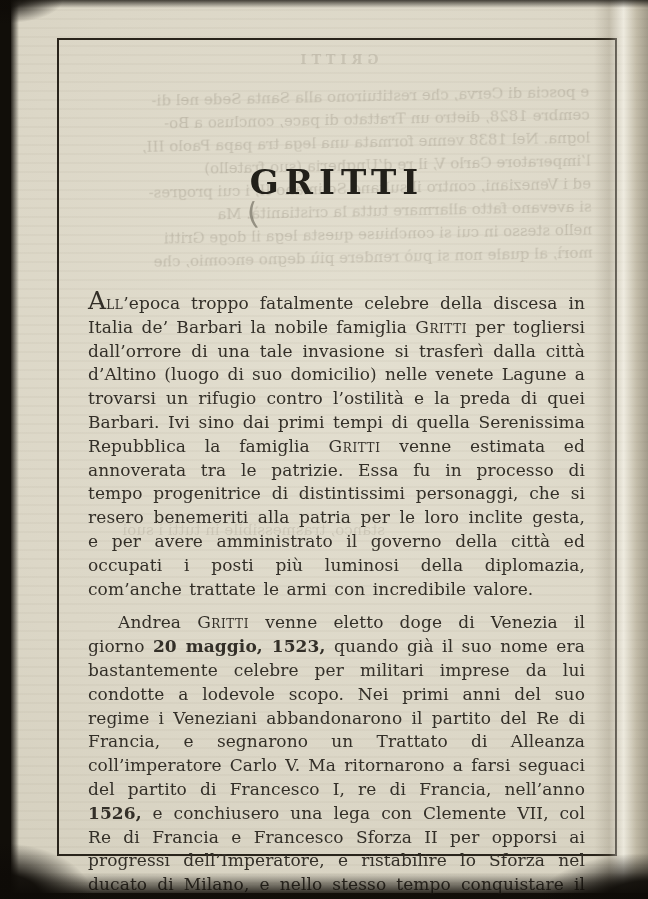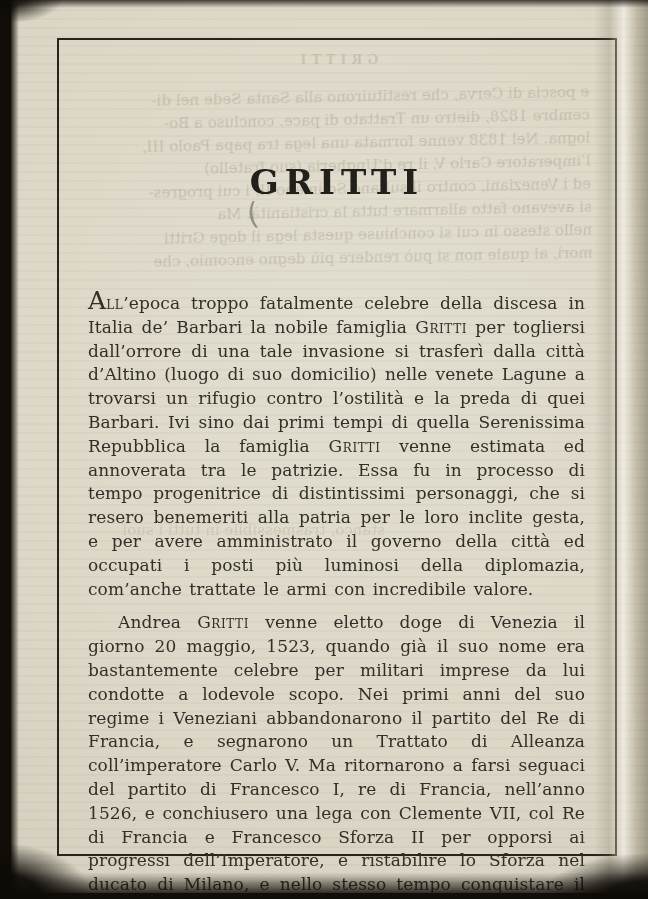--- a/index.html
+++ b/index.html
@@ -37,21 +37,21 @@
     font-size:30px; color:#6e6a5d; opacity:0.65; transform:rotate(-7deg);
     font-family:"DejaVu Sans","Liberation Sans",sans-serif; }
 
   .body-text { position:absolute; z-index:3; left:19px; top:238px; width:517px;
     font-size:17px; line-height:23.8px; color:#332f28;
     text-align:justify; word-spacing:2px; letter-spacing:0.1px;
     hyphens:auto; -webkit-hyphens:auto; }
   .para { margin:10px; }
   .para.indent { text-indent:30px; }
   .run-n {}
-  .run-b { font-weight:normal; }
+  .run-b { font-weight:bold; }
   .run-sc { font-variant:small-caps; letter-spacing:0.6px; }
   .run-initial { font-size:25px; line-height:1; }
 
   
   .fold { position:absolute; z-index:4; top:0; bottom:0; right:0; width:54px; pointer-events:none;
     background:linear-gradient(to right, rgba(110,100,80,0) 0%, rgba(110,100,80,0.22) 28%,
       rgba(252,250,242,0.55) 55%, rgba(150,140,115,0.35) 78%, rgba(90,82,64,0.45) 100%); }
 
   .edge-left { position:absolute; z-index:5; left:0; top:0; bottom:0; width:19px;
     background:linear-gradient(to right, #110e09 0%, #110e09 52%, rgba(17,14,9,0) 100%); }

